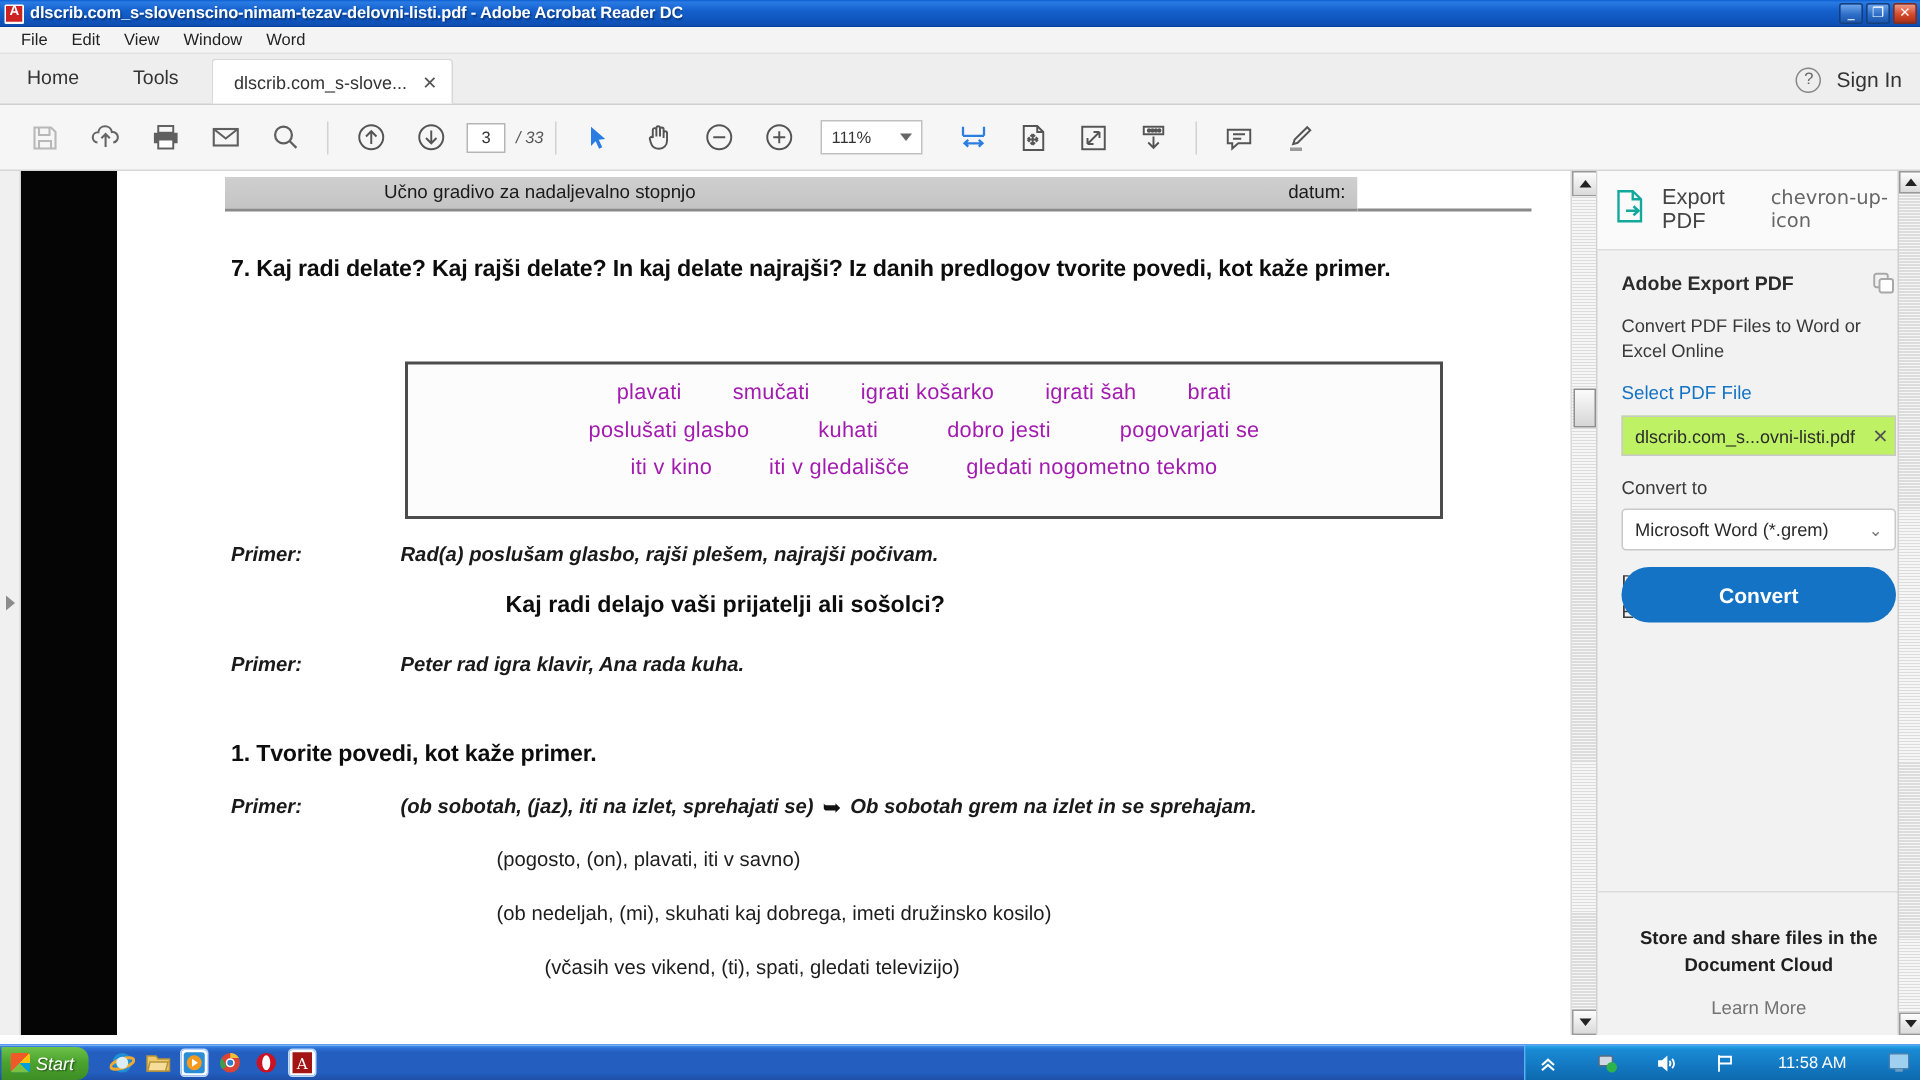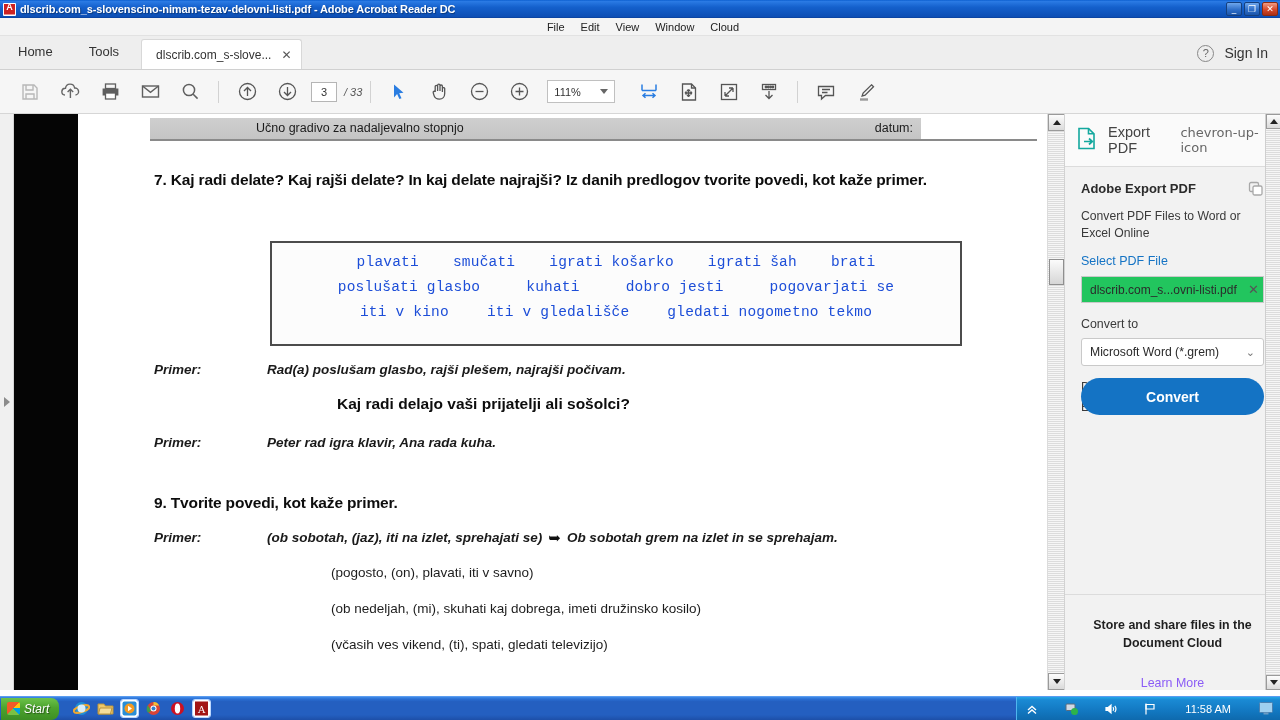--- a/index.html
+++ b/index.html
@@ -52,21 +52,21 @@
   #tb-buttons div.tb-close {
     background: linear-gradient(180deg,#f09b84,#d6492b 55%,#ab2f16);
     border-color: #8c2b12;
   }
 
   
   #menubar {
     height: 18px; background: #f4f4f4;
     border-bottom: 1px solid #e2e2e2;
     display: flex; align-items: center; padding-left: 6px;
-    font-size: 11px; color: #222; justify-content: center;
+    font-size: 11px; color: #222;
   }
   #menubar span { padding: 0 8px; cursor: default; }
 
   
   #tabstrip {
     height: 34px; background: #eeeeee;
     border-bottom: 1px solid #d0d0d0;
     display: flex; align-items: flex-end; position: relative;
   }
   .topnav {
@@ -141,21 +141,21 @@
     background: #050505;
   }
   #page {
     position: absolute; left: 64px; top: 0; right: 17px; bottom: 0;
     background: #fff; overflow: hidden;
     padding: 0 22px;
   }
 
   
   #pagehdr {
-    position: absolute; left: 72px; right: 10px; top: 2px;
+    position: absolute; left: 72px; right: 26px; top: 2px;
     height: 26px;
     display: flex; align-items: center;
   }
   #pagehdr .hdrband {
     flex: 1 1 auto; height: 23px;
     background: linear-gradient(180deg,#cfcfcf,#c4c4c4);
     display: flex; align-items: center;
     border-bottom: 2px solid #8a8a8a;
     font-size: 12.5px; color: #1b1b1b;
   }
@@ -172,22 +172,22 @@
     line-height: 1.38; letter-spacing: -0.15px;
   }
 
   #wordbox {
     position: absolute; left: 192px; width: 692px; top: 127px; height: 105px;
     border: 2px solid #4c4c4c; background: #fcfcfc;
     padding-top: 7px;
   }
   #wordbox .wbrow {
     display: flex; justify-content: center; align-items: baseline;
-    font-family: Liberation Mono, monospace;
-    font-size: 14.5px; color: #1d4ed8;
+    font-family: Liberation Sans, sans-serif;
+    font-size: 14.5px; color: #a21caf;
     letter-spacing: 0.2px;
     line-height: 1.72;
     padding: 0 10px;
   }
   #wordbox .wbrow span { white-space: nowrap; }
 
   .primerrow { position: absolute; display: flex; align-items: baseline; }
   .primerlabel {
     width: 113px; flex: 0 0 113px;
     font-size: 13.5px; font-style: italic; font-weight: bold; color: #1a1a1a;
@@ -255,21 +255,21 @@
   #exporthdr .hdrlabel { font-size: 14.5px; color: #444; flex: 1 1 auto; }
   #exporthdr .chev {
     color: #666; font-size: 13px;
     font-family: "DejaVu Sans", sans-serif;
   }
   #exportbody { padding: 14px 16px 0 16px; position: relative; }
   .exptitle { font-size: 13px; font-weight: bold; color: #2b2b2b; }
   .expdesc { font-size: 12.2px; color: #3a3a3a; line-height: 1.36; margin-top: 7px; }
   .explink { font-size: 12.5px; color: #1473c4; margin-top: 13px; cursor: pointer; }
   .expfield {
-    margin-top: 8px; height: 27px; background: #22c55e; border: 1px solid #c9c9c9;
+    margin-top: 8px; height: 27px; background: #bef264; border: 1px solid #c9c9c9;
     display: flex; align-items: center; padding: 0 4px 0 8px;
     font-size: 12px; color: #2b2b2b; position: relative;
   }
   .expfield .fname { flex: 1 1 auto; white-space: nowrap; overflow: hidden; }
   .expfield .fclear { font-size: 13px; color: #555; margin-left: -10px; }
   .explabel { font-size: 12.4px; color: #3a3a3a; margin-top: 14px; }
   .expselect {
     margin-top: 7px; height: 28px; background: #fff; border: 1px solid #c9c9c9;
     border-radius: 3px; display: flex; align-items: center; padding: 0 8px;
     font-size: 12.2px; color: #2b2b2b;
@@ -288,21 +288,21 @@
   }
   #cloudsection {
     position: absolute; left: 0; right: 0; top: 480px; bottom: 0;
     border-top: 1px solid #dcdcdc; padding-top: 22px;
     text-align: center;
   }
   #cloudsection .cloudtitle {
     font-size: 12.4px; font-weight: bold; color: #1f1f1f; line-height: 1.45;
     padding: 0 14px;
   }
-  #cloudsection .cloudlink { font-size: 12.4px; color: #8b5cf6; margin-top: 23px; cursor: pointer; }
+  #cloudsection .cloudlink { font-size: 12.4px; color: #737373; margin-top: 12px; cursor: pointer; }
   #panelscroll {
     position: absolute; right: 0; top: 0; width: 15px; height: 100%;
     background-image:
       repeating-linear-gradient(0deg, #f6f6f6 0 1px, #dcdcdc 1px 2px),
       repeating-linear-gradient(90deg, #f6f6f6 0 1px, #dcdcdc 1px 2px);
     border-left: 1px solid #cfcfcf;
   }
   #panelscroll .sbtn {
     position: absolute; left: 0; width: 15px; height: 15px;
     background: linear-gradient(180deg,#fdfdfd,#dadada);
@@ -361,21 +361,21 @@
     <div>❐</div>
     <div class="tb-close">✕</div>
   </div>
 </div>
 
 <div id="menubar">
   <span>File</span>
   <span>Edit</span>
   <span>View</span>
   <span>Window</span>
-  <span>Cloud</span>
+  <span>Word</span>
 </div>
 
 <div id="tabstrip">
   <div class="topnav">Home</div>
   <div class="topnav">Tools</div>
   <div id="doctab">
     <span class="tabname">dlscrib.com_s-slove...</span>
     <span class="tabclose">✕</span>
   </div>
   <div id="signinwrap">
@@ -550,32 +550,32 @@
         <span class="primertext">Rad(a) poslušam glasbo, rajši plešem, najrajši počivam.</span>
       </div>
 
       <div class="subq" style="top:281px;">Kaj radi delajo vaši prijatelji ali sošolci?</div>
 
       <div class="primerrow" style="left:76px; top:321px;">
         <span class="primerlabel">Primer:</span>
         <span class="primertext">Peter rad igra klavir, Ana rada kuha.</span>
       </div>
 
-      <div class="qheading" style="left:76px; top:378px;">9. Tvorite povedi, kot kaže primer.</div>
+      <div class="qheading" style="left:76px; top:378px;">1. Tvorite povedi, kot kaže primer.</div>
 
       <div class="primerrow" style="left:76px; top:414px;">
         <span class="primerlabel">Primer:</span>
         <span class="primertext">(ob sobotah, (jaz), iti na izlet, sprehajati se)</span>
         <span class="arrowglyph">➥</span>
         <span class="primertext">Ob sobotah grem na izlet in se sprehajam.</span>
       </div>
 
       <div class="plainline" style="top:451px;">(pogosto, (on), plavati, iti v savno)</div>
       <div class="plainline" style="top:487px;">(ob nedeljah, (mi), skuhati kaj dobrega, imeti družinsko kosilo)</div>
-      <div class="plainline" style="top:523px;">(včasih ves vikend, (ti), spati, gledati televizijo)</div>
+      <div class="plainline" style="top:523px;margin-left:32px;">(včasih ves vikend, (ti), spati, gledati televizijo)</div>
     </div>
 
     <div id="docscroll">
       <div class="sbtn up">
           <i></i>
         </div>
       <div class="track"></div>
       <div class="thumb"></div>
       <div class="sbtn down">
           <i></i>

